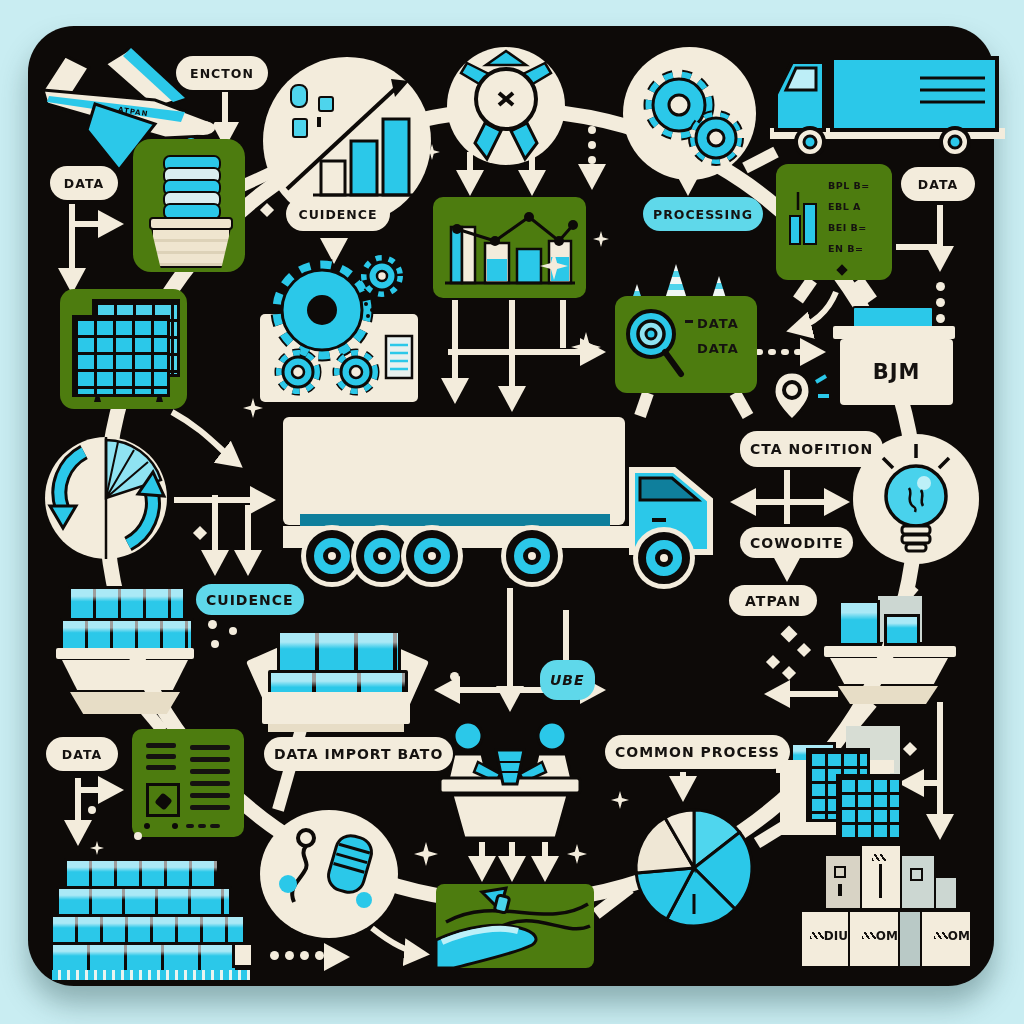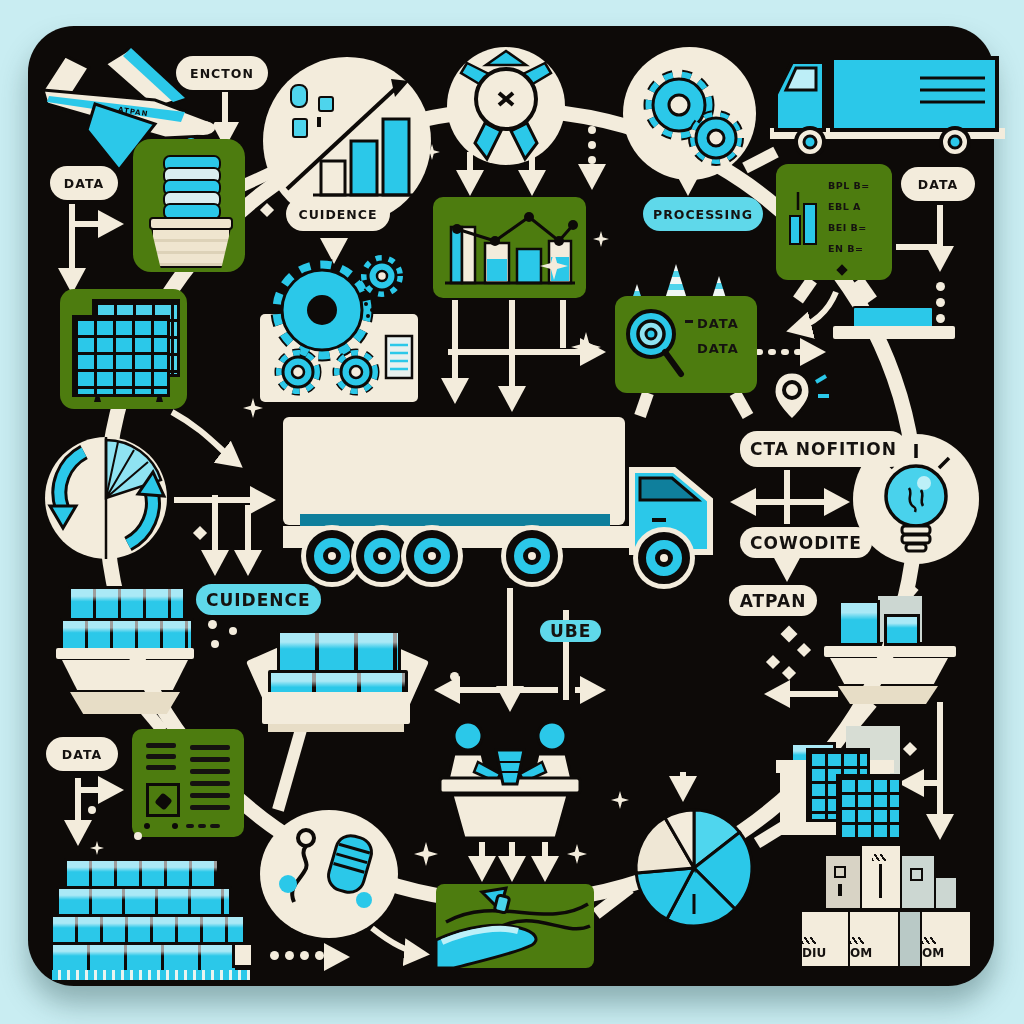--- a/index.html
+++ b/index.html
@@ -4,41 +4,41 @@
 <style>
   html,body{margin:0;padding:0;background:#c9edf2;font-family:"DejaVu Sans",sans-serif;}
   .stage{position:relative;width:1024px;height:1024px;background:#c9edf2;overflow:hidden;}
   .abs{position:absolute;}
   .canvas{position:absolute;left:28px;top:26px;width:966px;height:960px;background:#0d0a08;border-radius:46px;box-shadow:0 18px 28px rgba(25,60,60,.35);z-index:0;}
   .lay1{z-index:1;} .lay2{z-index:2;} .lay3{z-index:3;} .lay4{z-index:4;}
   .pill{position:absolute;z-index:3;background:#f3ecdc;color:#151210;font-weight:bold;border-radius:17px;
         display:flex;align-items:center;justify-content:center;font-size:12.5px;letter-spacing:1px;
         height:34px;box-sizing:border-box;padding:0 10px;white-space:nowrap;}
   .pill.cyan{background:#5fd8ea;}
-  .pill.sm{font-size:17px;height:31px;}
+  .pill.sm{font-size:14px;height:31px;}
   .panel{position:absolute;z-index:2;background:#4d7c0f;border-radius:14px;}
   .circle{position:absolute;z-index:2;background:#f3ecdc;border-radius:50%;}
   .sparkle{position:absolute;z-index:2;background:#f3ecdc;
            clip-path:polygon(50% 0%,61% 39%,100% 50%,61% 61%,50% 100%,39% 61%,0% 50%,39% 39%);}
   .dot{position:absolute;z-index:2;background:#f3ecdc;border-radius:50%;}
   .dot.cy{background:#2bc8e9;}
   .diamond{position:absolute;z-index:2;background:#f3ecdc;transform:rotate(45deg);}
   .blocks{position:absolute;z-index:2;background-color:#2bc8e9;border:3px solid #0d0a08;border-radius:2px;
           background-image:linear-gradient(180deg,rgba(255,255,255,.6) 0 24%,rgba(255,255,255,0) 42%),
           repeating-linear-gradient(90deg,transparent 0 22px,#0d0a08 22px 25px);}
   .mini-grid{position:absolute;z-index:2;background-color:#2bc8e9;border:3px solid #0d0a08;
           background-image:linear-gradient(#0d0a08 3px,transparent 3px),linear-gradient(90deg,#0d0a08 3px,transparent 3px);
           background-size:19px 17px;}
   .tray{position:absolute;z-index:2;background:#f3ecdc;}
   .trap{clip-path:polygon(0 0,100% 0,88% 100%,12% 100%);}
   .ln{position:absolute;background:#151210;border-radius:2px;}
   .wheel{position:absolute;z-index:4;width:52px;height:52px;border-radius:50%;background:#2bc8e9;
          border:8px solid #0d0a08;box-shadow:0 0 0 5px #f3ecdc;box-sizing:border-box;}
   .wheel i{position:absolute;left:25%;top:25%;width:50%;height:50%;border-radius:50%;background:#f3ecdc;border:5px solid #0d0a08;box-sizing:border-box;}
-  .boxlbl{position:absolute;z-index:2;background:#f3ecdc;display:flex;flex-direction:column;align-items:flex-start;justify-content:flex-end;padding-bottom:6px;box-sizing:border-box;color:#151210;font-weight:bold;font-size:12px;}
+  .boxlbl{position:absolute;z-index:2;background:#f3ecdc;display:flex;align-items:center;justify-content:flex-end;padding-bottom:6px;box-sizing:border-box;color:#151210;font-weight:bold;font-size:12px;}
   .scribble{width:14px;height:7px;margin-bottom:2px;background:repeating-linear-gradient(55deg,#151210 0 2px,transparent 2px 5px);}
   .tree{position:absolute;clip-path:polygon(50% 0,100% 100%,0 100%);
         background:repeating-linear-gradient(180deg,#f0f7f5 0 7px,#4ed4ec 7px 13px);}
 </style>
 </head>
 <body>
 
 <div class="stage">
   <div class="canvas"></div>
 
@@ -281,20 +281,21 @@
     </svg>
     <div class="abs" style="left:70px;top:24px;width:8px;height:3px;background:#151210;"></div>
     <div class="abs" style="left:82px;top:16px;font-size:13px;font-weight:bold;color:#151210;letter-spacing:1px;line-height:1.9;">
       <div>DATA</div>
       <div>DATA</div>
     </div>
   </div>
 
   <div class="abs lay2" style="left:852px;top:306px;width:78px;height:20px;background:#2bc8e9;border:2px solid #0d0a08;border-radius:3px;"></div>
   <div class="abs lay2" style="left:833px;top:326px;width:122px;height:13px;background:#f3ecdc;border-radius:2px;"></div>
+  <div class="abs lay2" style="left:840px;top:339px;width:113px;height:66px;background:#f3ecdc;border-radius:4px;display:flex;align-items:center;justify-content:center;font-size:21px;font-weight:bold;color:#151210;letter-spacing:1px;">BJM</div>
 
   <svg class="abs lay2" style="left:772px;top:368px;" width="60" height="58" viewBox="0 0 60 58">
     <path d="M20,4 C8,4 2,13 2,24 C2,36 20,52 20,52 C20,52 38,36 38,24 C38,13 32,4 20,4 Z" fill="#f3ecdc" stroke="#0d0a08" stroke-width="3"></path>
     <circle cx="20" cy="22" r="8" fill="none" stroke="#0d0a08" stroke-width="4"></circle>
     <line x1="44" y1="14" x2="54" y2="8" stroke="#2bc8e9" stroke-width="4"></line>
     <line x1="46" y1="28" x2="57" y2="28" stroke="#2bc8e9" stroke-width="4"></line>
   </svg>
 
   <svg class="abs lay2" style="left:40px;top:430px;" width="132" height="140" viewBox="0 0 132 140">
     <circle cx="66" cy="68" r="61" fill="#f3ecdc"></circle>
@@ -361,21 +362,21 @@
 
   <div class="pill cyan sm" style="left:196px;top:584px;min-width:98px;">CUIDENCE</div>
 
   <div class="abs lay2" style="left:255px;top:652px;width:36px;height:52px;background:#f3ecdc;transform:rotate(-24deg);border-radius:3px;"></div>
   <div class="abs lay2" style="left:384px;top:652px;width:36px;height:52px;background:#f3ecdc;transform:rotate(24deg);border-radius:3px;"></div>
   <div class="blocks" style="left:277px;top:630px;width:118px;height:38px;background-image:linear-gradient(180deg,rgba(255,255,255,.6) 0 24%,rgba(255,255,255,0) 42%),repeating-linear-gradient(90deg,transparent 0 35px,#0d0a08 35px 39px);"></div>
   <div class="blocks" style="left:268px;top:670px;width:134px;height:34px;background-image:linear-gradient(180deg,rgba(255,255,255,.6) 0 24%,rgba(255,255,255,0) 42%),repeating-linear-gradient(90deg,transparent 0 41px,#0d0a08 41px 45px);"></div>
   <div class="abs lay2" style="left:262px;top:692px;width:148px;height:32px;background:#f3ecdc;border-radius:2px;"></div>
   <div class="abs lay2" style="left:268px;top:724px;width:136px;height:8px;background:#e7ddc6;"></div>
 
-  <div class="pill cyan sm" style="left:540px;top:620px;min-width:54px;height:22px;">UBE</div>
+  <div class="pill cyan sm" style="left:540px;top:660px;min-width:54px;height:40px;font-style:italic;">UBE</div>
 
 
   <div class="abs lay2" style="left:878px;top:596px;width:44px;height:46px;background:#ccd7d2;"></div>
   <div class="abs lay2" style="left:838px;top:600px;width:42px;height:46px;background:#2bc8e9;border:3px solid #0d0a08;box-sizing:border-box;background-image:linear-gradient(180deg,rgba(255,255,255,.6) 0 24%,rgba(255,255,255,0) 42%);"></div>
   <div class="abs lay2" style="left:884px;top:614px;width:36px;height:32px;background:#2bc8e9;border:3px solid #0d0a08;box-sizing:border-box;background-image:linear-gradient(180deg,rgba(255,255,255,.6) 0 24%,rgba(255,255,255,0) 42%);"></div>
   <div class="tray" style="left:824px;top:646px;width:132px;height:11px;border-radius:2px;"></div>
   <div class="tray trap" style="left:830px;top:658px;width:118px;height:26px;"></div>
   <div class="tray trap" style="left:838px;top:686px;width:100px;height:18px;background:#e7ddc6;"></div>
 
   <div class="pill" style="left:46px;top:737px;min-width:72px;">DATA</div>
@@ -393,35 +394,37 @@
     <div class="abs" style="left:14px;top:54px;width:34px;height:34px;border:3px solid #0d0a08;box-sizing:border-box;">
       <div class="abs" style="left:8px;top:9px;width:13px;height:13px;background:#0d0a08;transform:rotate(40deg);border-radius:3px;"></div>
     </div>
     <div class="abs" style="left:12px;top:94px;width:6px;height:6px;border-radius:50%;background:#0d0a08;"></div>
     <div class="abs" style="left:40px;top:94px;width:6px;height:6px;border-radius:50%;background:#0d0a08;"></div>
     <div class="ln" style="left:54px;top:95px;width:8px;height:4px;"></div>
     <div class="ln" style="left:66px;top:95px;width:8px;height:4px;"></div>
     <div class="ln" style="left:78px;top:95px;width:10px;height:4px;"></div>
   </div>
 
+  <div class="pill sm" style="left:264px;top:737px;min-width:152px;height:34px;">DATA IMPORT BATO</div>
 
   <svg class="abs lay2" style="left:438px;top:718px;" width="144" height="128" viewBox="0 0 144 128">
     <circle cx="30" cy="18" r="14" fill="#2bc8e9" stroke="#0d0a08" stroke-width="3"></circle>
     <circle cx="114" cy="18" r="14" fill="#2bc8e9" stroke="#0d0a08" stroke-width="3"></circle>
     <path d="M10,62 L16,36 L44,36 L50,62 Z" fill="#f3ecdc" stroke="#0d0a08" stroke-width="3"></path>
     <path d="M94,62 L100,36 L128,36 L134,62 Z" fill="#f3ecdc" stroke="#0d0a08" stroke-width="3"></path>
     <path d="M40,44 L62,56 L58,64 L36,54 Z" fill="#2bc8e9" stroke="#0d0a08" stroke-width="2.5"></path>
     <path d="M104,44 L82,56 L86,64 L108,54 Z" fill="#2bc8e9" stroke="#0d0a08" stroke-width="2.5"></path>
     <rect x="2" y="60" width="140" height="15" rx="3" fill="#f3ecdc" stroke="#0d0a08" stroke-width="3"></rect>
     <path d="M14,77 L130,77 L118,120 L26,120 Z" fill="#f3ecdc" stroke="#0d0a08" stroke-width="3"></path>
     <path d="M58,32 L86,32 L79,66 L65,66 Z" fill="#2bc8e9" stroke="#0d0a08" stroke-width="3"></path>
     <line x1="61" y1="44" x2="83" y2="44" stroke="#0d0a08" stroke-width="2"></line>
     <line x1="63" y1="54" x2="81" y2="54" stroke="#0d0a08" stroke-width="2"></line>
   </svg>
 
+  <div class="pill sm" style="left:605px;top:735px;min-width:155px;height:34px;">COMMON PROCESS</div>
 
   <div class="abs lay2" style="left:790px;top:742px;width:46px;height:26px;background:#2bc8e9;border:3px solid #0d0a08;box-sizing:border-box;background-image:linear-gradient(180deg,rgba(255,255,255,.6) 0 30%,rgba(255,255,255,0) 50%);"></div>
   <div class="abs lay2" style="left:846px;top:726px;width:54px;height:48px;background:#d7ddd4;"></div>
   <div class="abs lay2" style="left:776px;top:760px;width:118px;height:13px;background:#f3ecdc;"></div>
   <div class="abs lay2" style="left:780px;top:773px;width:110px;height:62px;background:#f3ecdc;"></div>
   <div class="mini-grid lay3" style="left:806px;top:748px;width:58px;height:68px;background-size:16px 15px;"></div>
   <div class="mini-grid lay3" style="left:836px;top:774px;width:60px;height:60px;background-size:16px 15px;"></div>
 
   <div class="blocks" style="left:64px;top:858px;width:150px;height:26px;"></div>
   <div class="blocks" style="left:56px;top:886px;width:170px;height:26px;background-image:linear-gradient(180deg,rgba(255,255,255,.6) 0 24%,rgba(255,255,255,0) 42%),repeating-linear-gradient(90deg,transparent 0 30px,#0d0a08 30px 33px);"></div>

